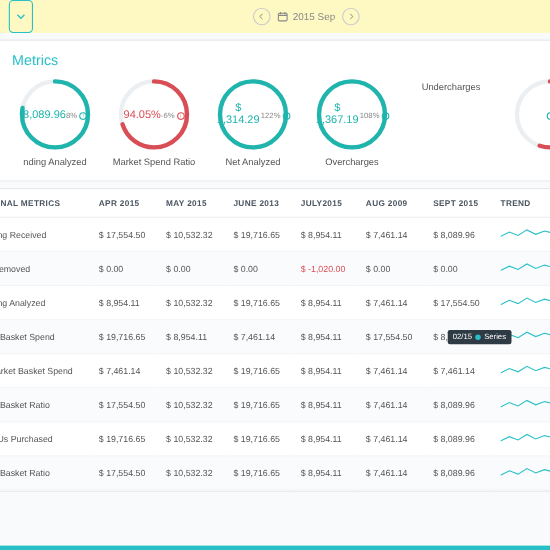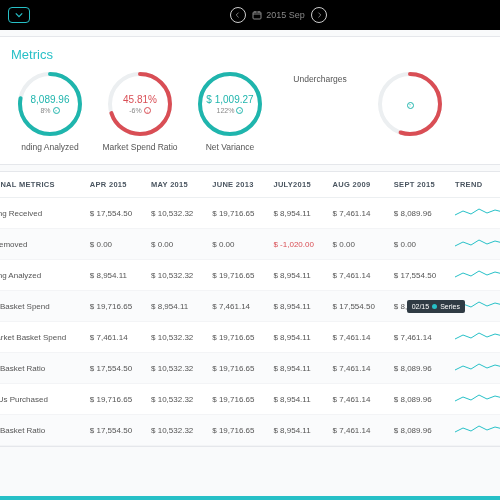--- a/index.html
+++ b/index.html
@@ -9,23 +9,22 @@
     color: #333;
     font-size: 9px;
     width: 500px;
     height: 500px;
     overflow: hidden;
     position: relative;
   }
   .topbar {
     height: 30px;
     display: flex;
-    align-items: center;
     padding: 0 8px;
-    background: #000000;
+    background: #fef9c3;
     gap: 35px;
   }
   .dropdown {
     border: 1px solid #27c0c7;
     border-radius: 4px;
     padding: 3px 6px;
     font-size: 8px;
     color: #27c0c7;
     display: flex;
     align-items: center;
@@ -83,21 +82,21 @@
     height: 68px;
     margin: 0 auto 4px;
   }
   .ring-wrap svg { width: 68px; height: 68px; transform: rotate(-90deg); }
   .ring-bg { fill: none; stroke: #eceff1; stroke-width: 4; }
   .ring-fg { fill: none; stroke-width: 4; stroke-linecap: round; }
   .ring-center {
     position: absolute;
     top: 0; left: 0; right: 0; bottom: 0;
     display: flex;
-    flex-direction: column;
+    flex-direction: row;
     align-items: center;
     justify-content: center;
   }
   .ring-value { font-size: 10px; font-weight: 500; }
   .ring-sub { font-size: 7px; color: #888; margin-top: 2px; display: flex; align-items: center; gap: 2px;}
   .arrow { width: 7px; height: 7px; border: 1px solid; border-radius: 50%; display:inline-flex;align-items:center;justify-content:center;font-size:5px;}
   .metric-label { font-size: 8.5px; color: #555; margin-top: 4px; }
   .teal { color: #1fb5ad; }
   .red { color: #d94e55; }
   .up { border-color:#1fb5ad; color:#1fb5ad;}
@@ -197,38 +196,51 @@
     </div>
     <div class="metric-label">nding Analyzed</div>
       </div>
       <div class="metric">
     <div class="ring-wrap">
       <svg viewBox="0 0 68 68">
         <circle class="ring-bg" cx="34" cy="34" r="30"></circle>
         <circle class="ring-fg" cx="34" cy="34" r="30" stroke="#d94e55" stroke-dasharray="131.9468914507713 188.49555921538757"></circle>
       </svg>
       <div class="ring-center">
-        <div class="ring-value red">45.81%</div>
+        <div class="ring-value red">94.05%</div>
         <div class="ring-sub">-6% <span class="arrow down">↓</span></div>
       </div>
     </div>
     <div class="metric-label">Market Spend Ratio</div>
       </div>
       <div class="metric">
     <div class="ring-wrap">
       <svg viewBox="0 0 68 68">
         <circle class="ring-bg" cx="34" cy="34" r="30"></circle>
         <circle class="ring-fg" cx="34" cy="34" r="30" stroke="#1fb5ad" stroke-dasharray="188.49555921538757 188.49555921538757"></circle>
       </svg>
       <div class="ring-center">
-        <div class="ring-value teal">$ 1,009.27</div>
+        <div class="ring-value teal">$ 1,314.29</div>
         <div class="ring-sub">122% <span class="arrow up">↑</span></div>
       </div>
     </div>
-    <div class="metric-label">Net Variance</div>
+    <div class="metric-label">Net Analyzed</div>
+      </div>
+      <div class="metric">
+    <div class="ring-wrap">
+      <svg viewBox="0 0 68 68">
+        <circle class="ring-bg" cx="34" cy="34" r="30"></circle>
+        <circle class="ring-fg" cx="34" cy="34" r="30" stroke="#1fb5ad" stroke-dasharray="188.49555921538757 188.49555921538757"></circle>
+      </svg>
+      <div class="ring-center">
+        <div class="ring-value teal">$ 1,367.19</div>
+        <div class="ring-sub">108% <span class="arrow up">↑</span></div>
+      </div>
+    </div>
+    <div class="metric-label">Overcharges</div>
       </div>
       <div class="metric">
     <div class="metric-label">Undercharges</div>
       </div>
       <div class="metric">
     <div class="ring-wrap">
       <svg viewBox="0 0 68 68">
         <circle class="ring-bg" cx="34" cy="34" r="30"></circle>
         <circle class="ring-fg" cx="34" cy="34" r="30" stroke="#d94e55" stroke-dasharray="103.67255756846318 188.49555921538757"></circle>
       </svg>

